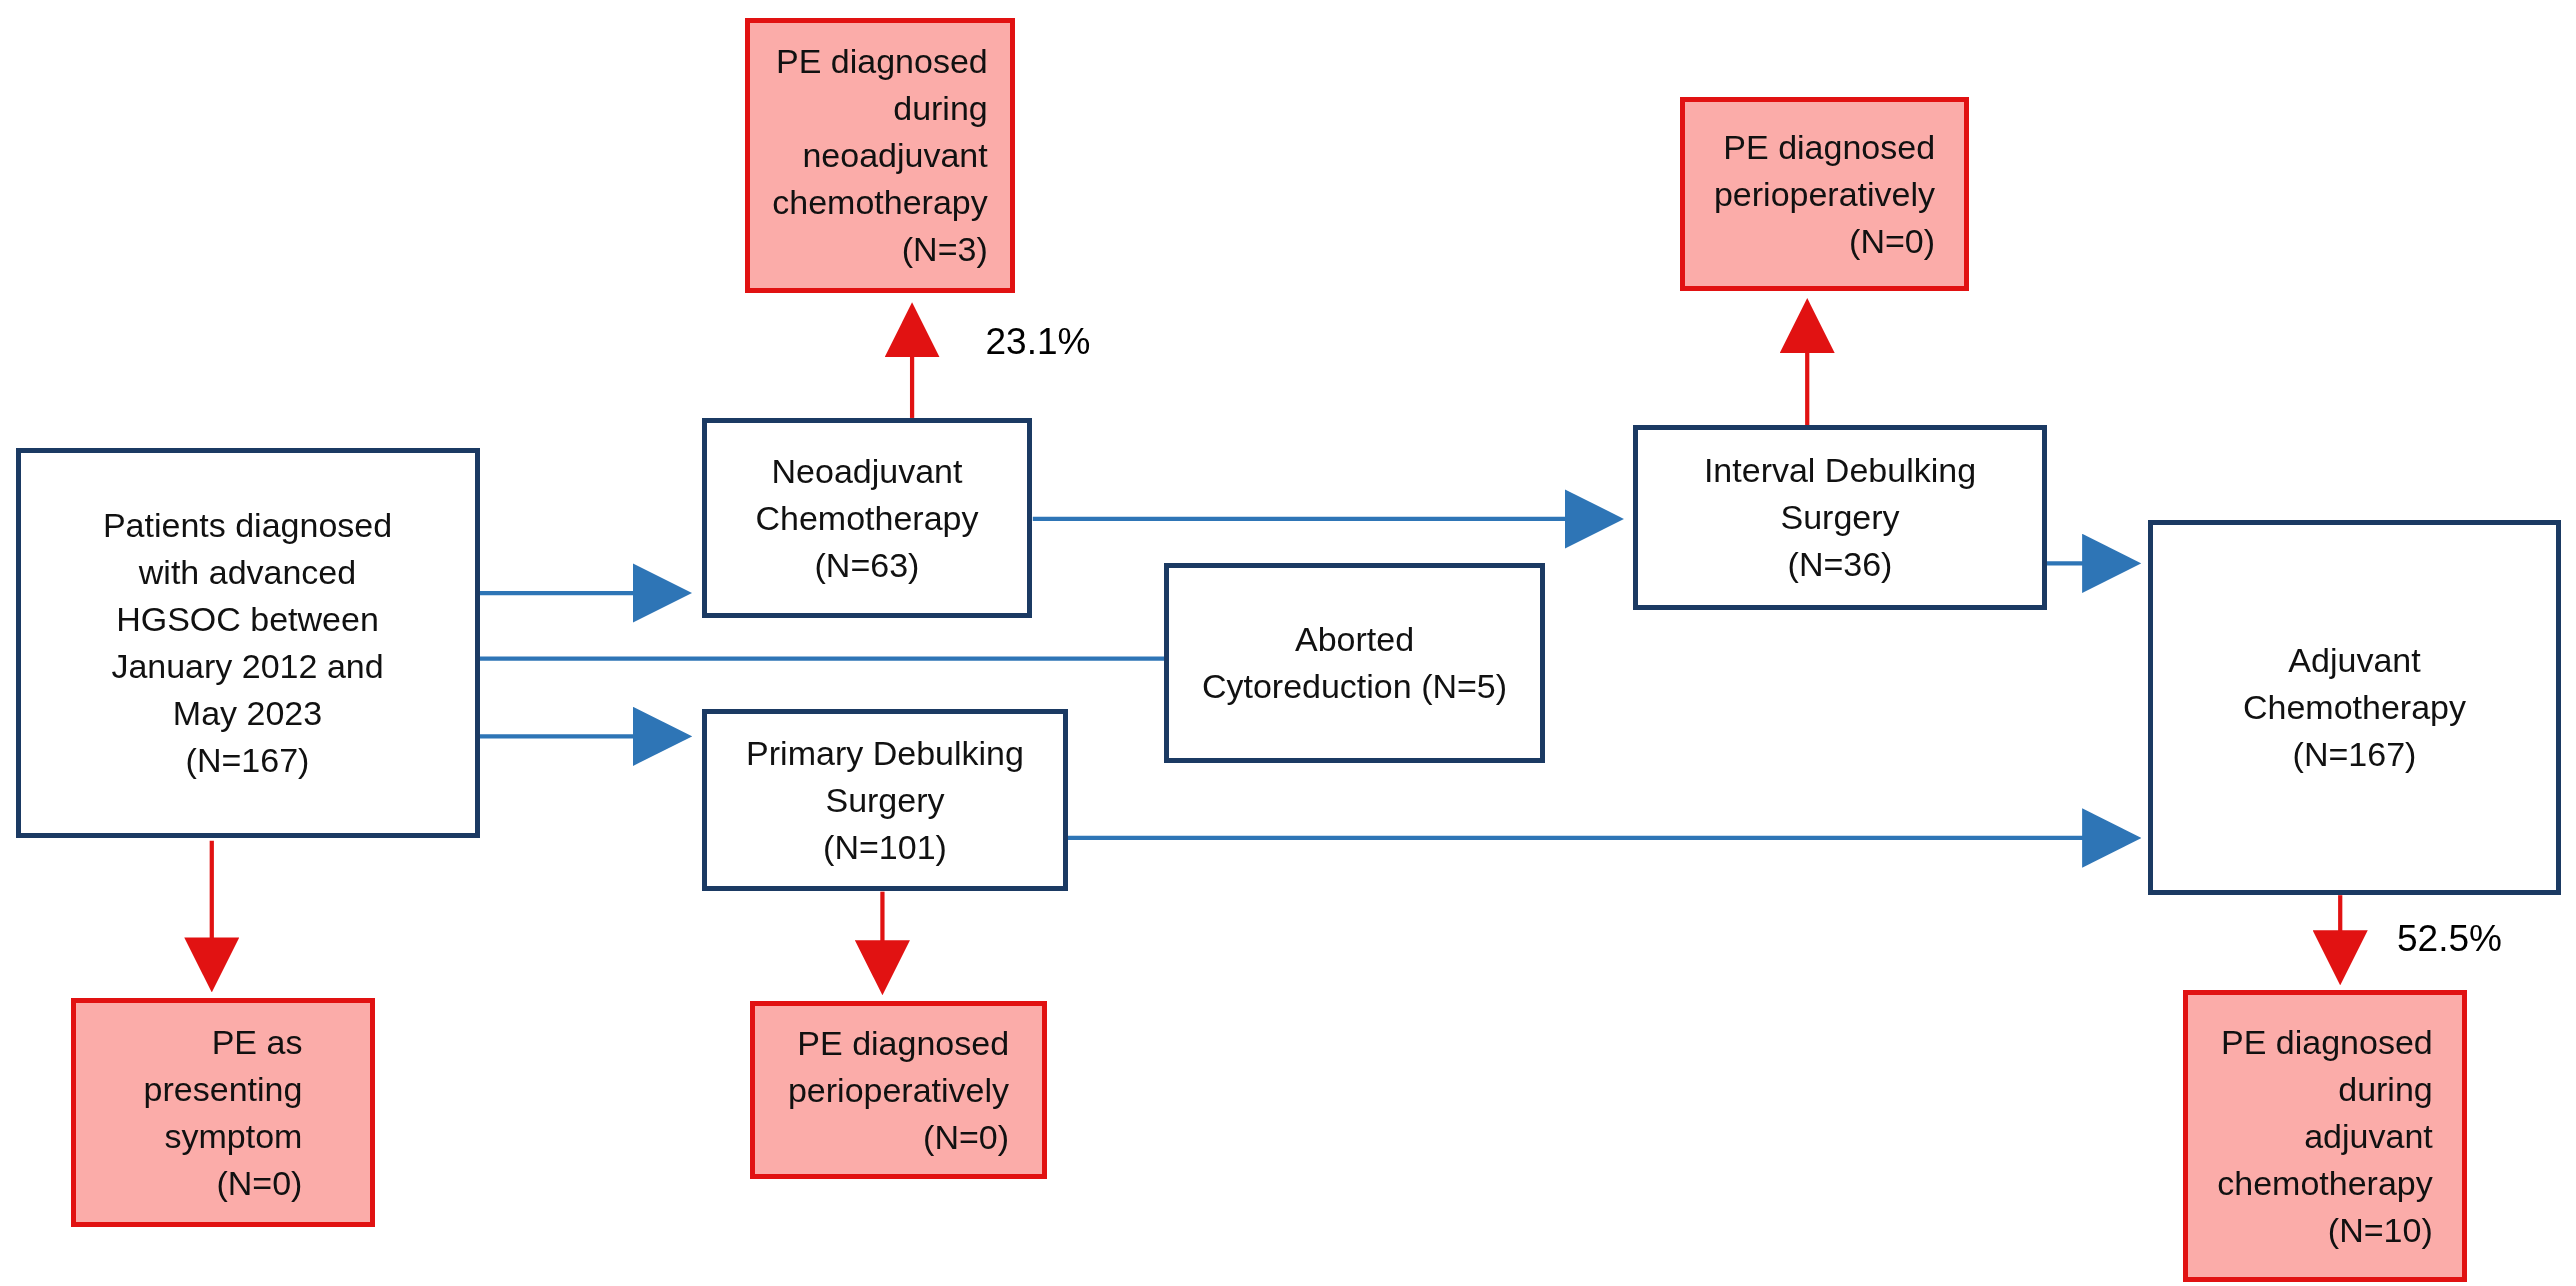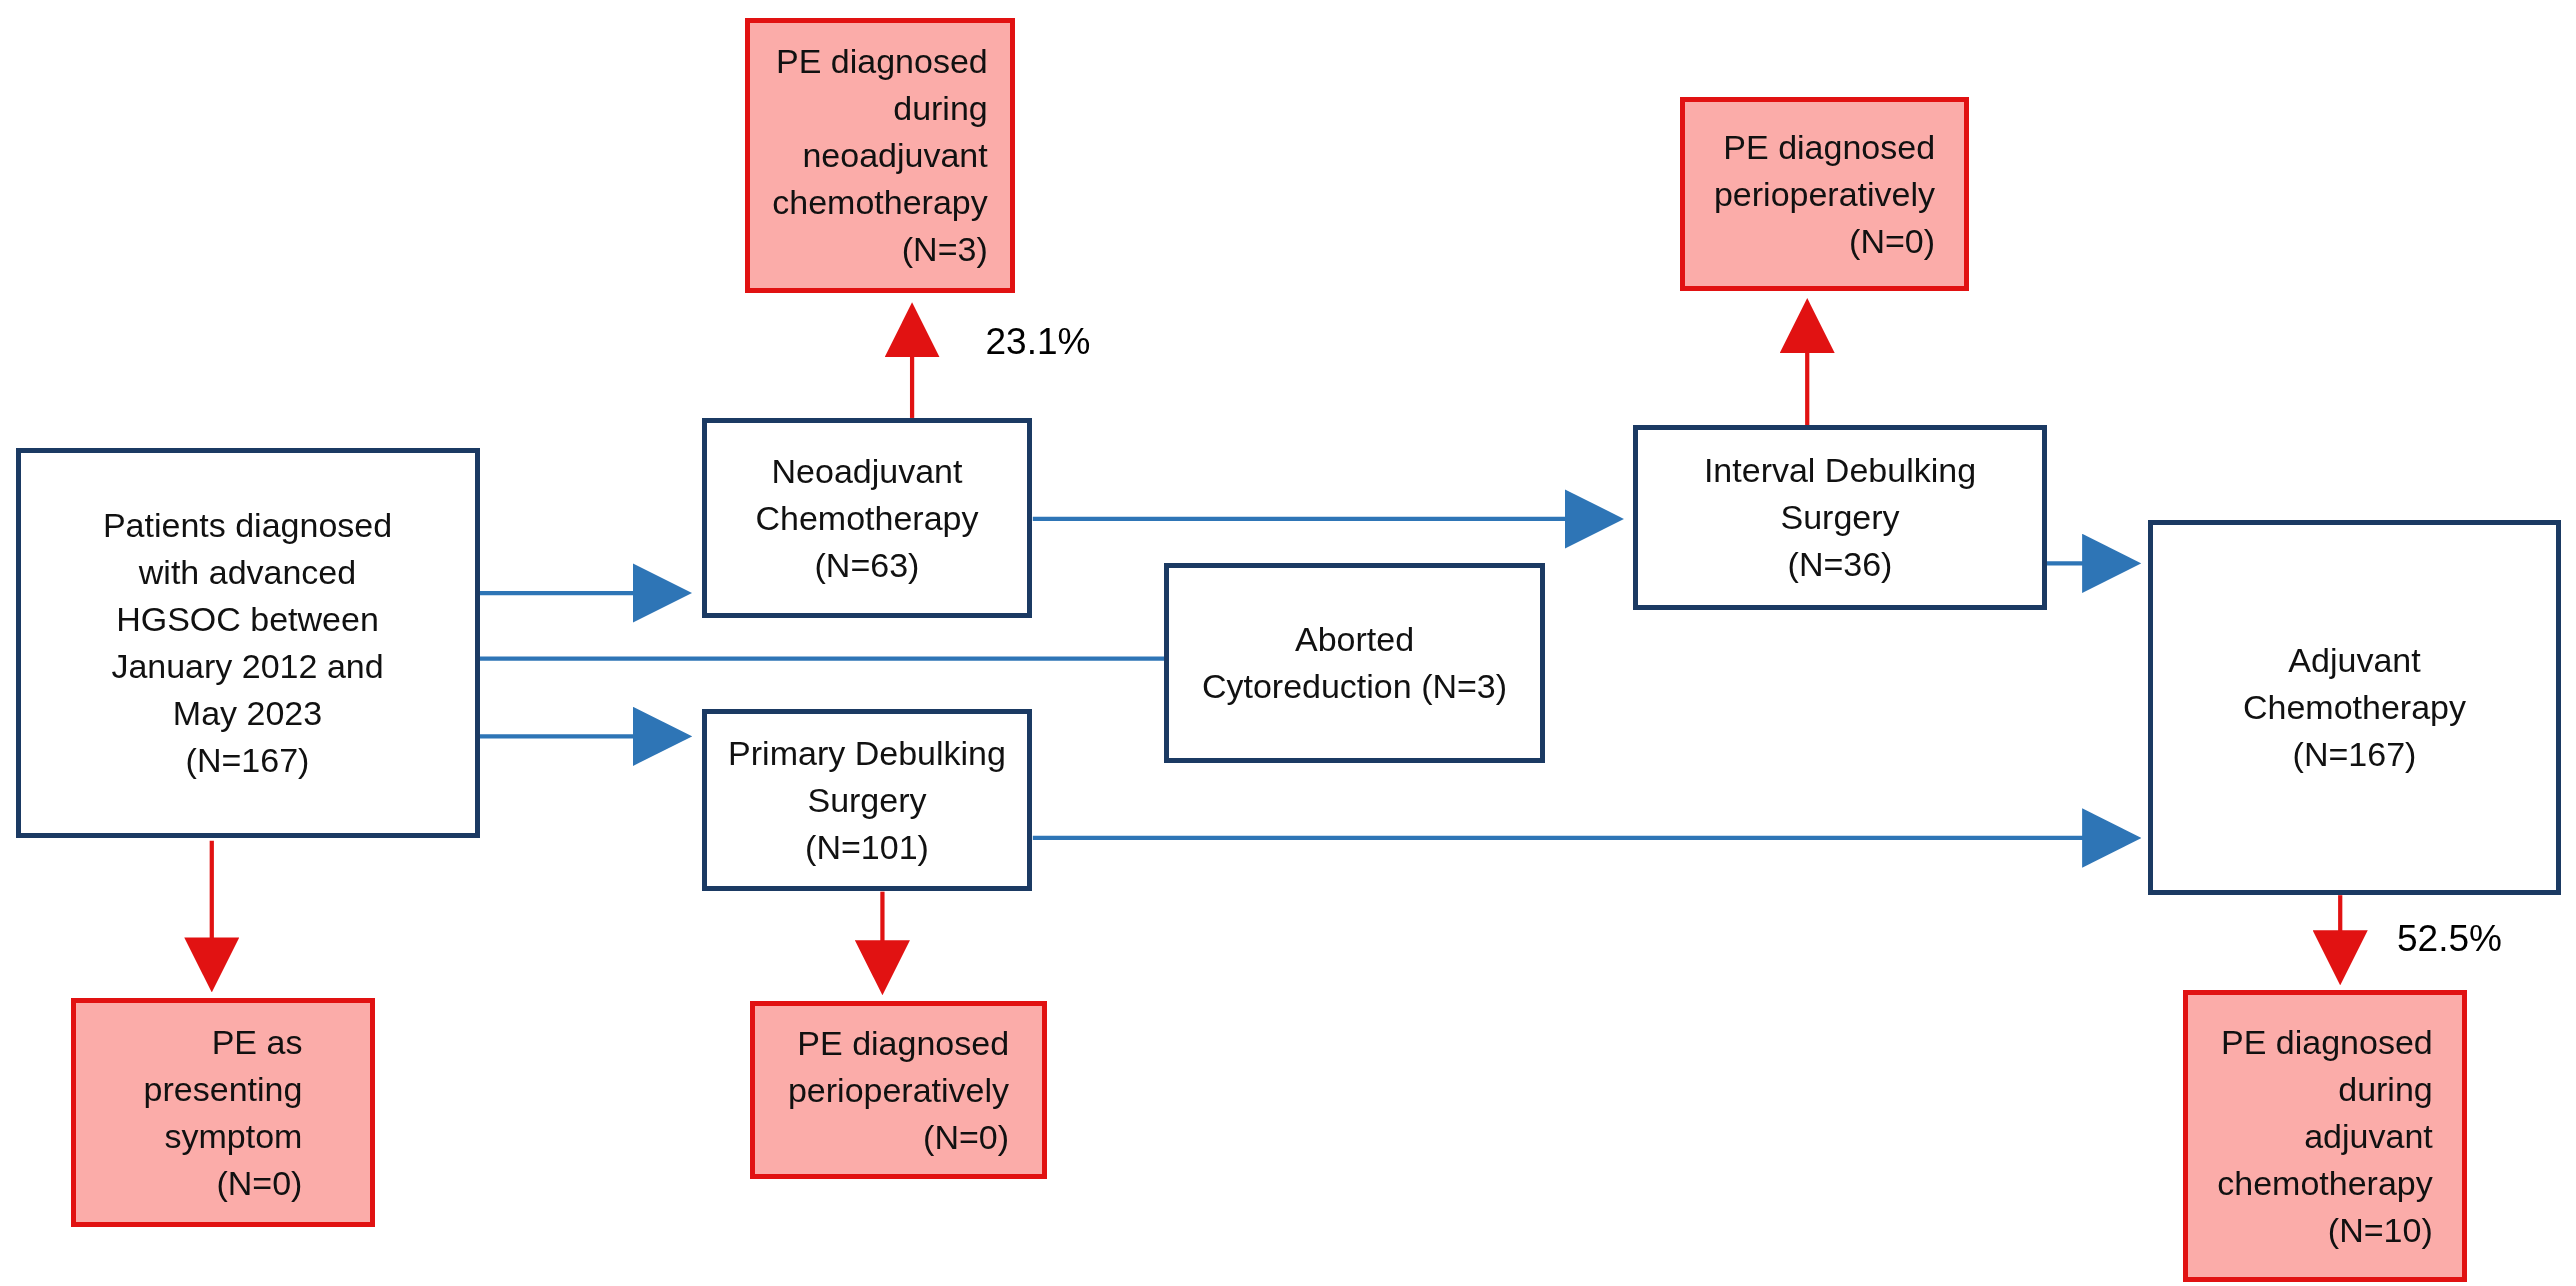--- a/index.html
+++ b/index.html
@@ -27,21 +27,21 @@
     white-space: pre-line;
     font-size: 34px;
     line-height: 47px;
     background: #ffffff;
   }
   .process { border: 5.6px solid #1b3a63; }
   .outcome { border: 5.6px solid #e11212; background: #fbaca9; text-align: right; }
 
   .n-patients   { left: 15.5px;   top: 448px;  width: 464px; height: 390px; }
   .n-neoadj     { left: 702px;  top: 418px;  width: 330px; height: 200px; }
-  .n-primary    { left: 702px;  top: 709px; width: 330px; height: 182px; }
+  .n-primary    { left: 702px;  top: 709px; width: 366px; height: 182px; }
   .n-aborted    { left: 1164px; top: 563px;  width: 381px; height: 200px; }
   .n-interval   { left: 1633px; top: 425px;  width: 414px; height: 185px; }
   .n-adjuvant   { left: 2148px; top: 520px;  width: 413px; height: 375px; }
 
   .p-presenting { left: 71px;  top: 998px; width: 304px; height: 229px; }
   .p-neoadj     { left: 745px; top: 17.6px;   width: 270px; height: 275px; }
   .p-periop-mid { left: 750px; top: 1001px; width: 297px; height: 178px; }
   .p-periop-top { left: 1680px; top: 97px;  width: 289px; height: 194px; }
   .p-adjuvant   { left: 2183px; top: 990px; width: 284px; height: 292px; }
 
@@ -93,21 +93,21 @@
 
   <div class="node process n-neoadj">Neoadjuvant
 Chemotherapy
 (N=63)</div>
 
   <div class="node process n-primary">Primary Debulking
 Surgery
 (N=101)</div>
 
   <div class="node process n-aborted">Aborted
-Cytoreduction (N=3)</div>
+Cytoreduction (N=5)</div>
 
   <div class="node process n-interval">Interval Debulking
 Surgery
 (N=36)</div>
 
   <div class="node process n-adjuvant">Adjuvant
 Chemotherapy
 (N=167)</div>
 
   <div class="node outcome p-presenting">PE as

